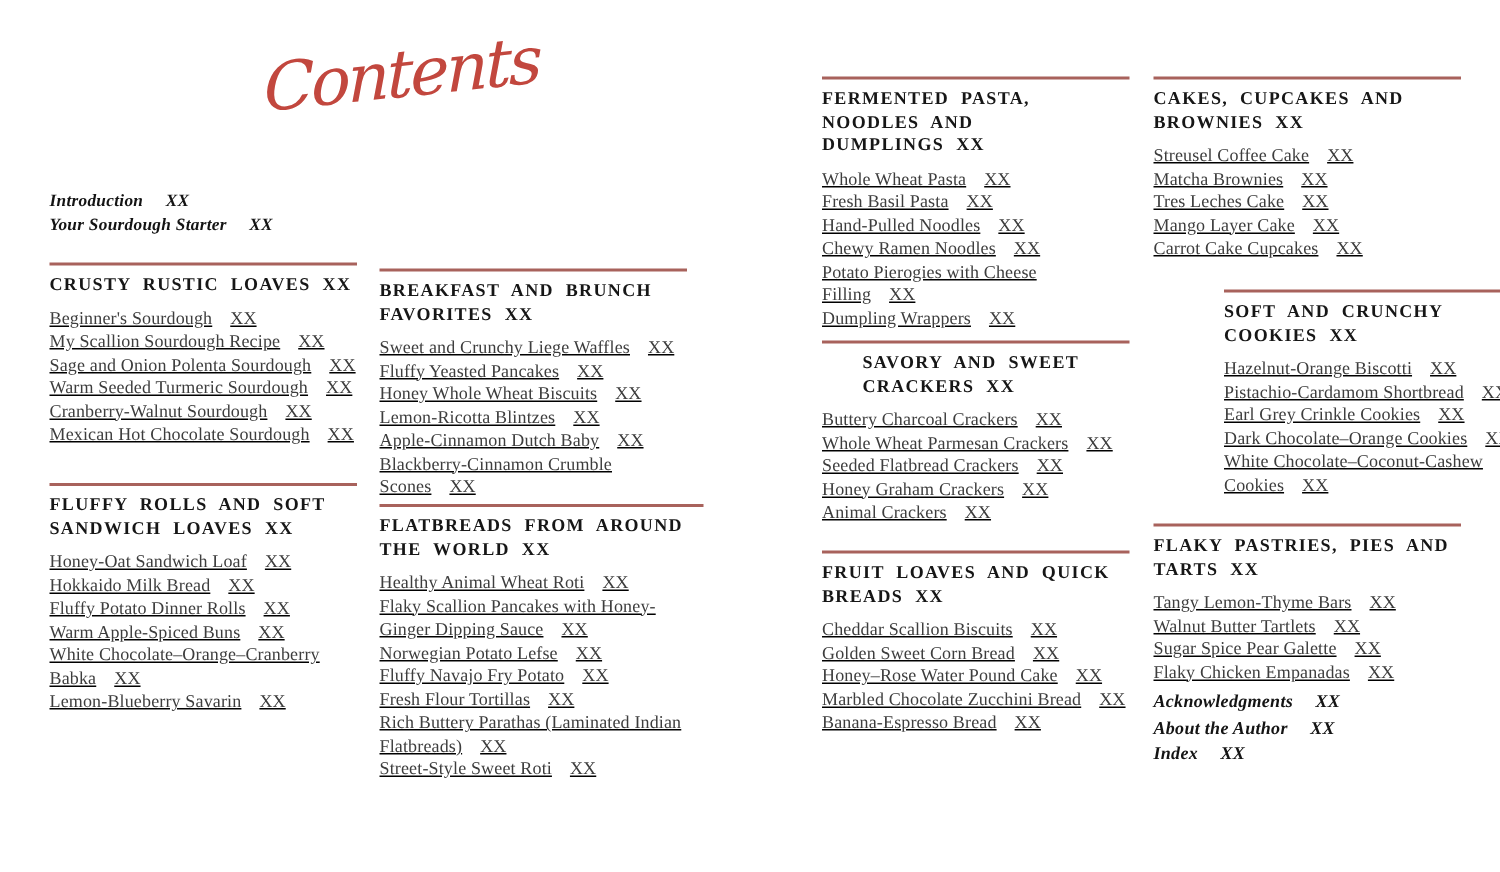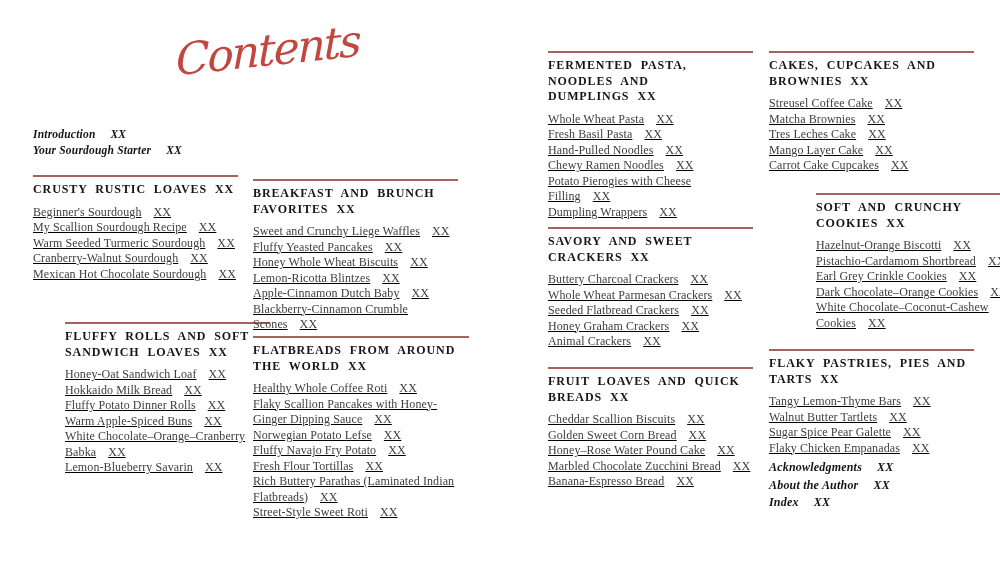--- a/index.html
+++ b/index.html
@@ -17,38 +17,38 @@
   #front-matter{left:33px;top:126px;}
   #back-matter{left:769px;top:459px;}
   .fm-item{
     font-weight:bold;font-style:italic;font-size:11.5px;line-height:16px;
     color:#141414;letter-spacing:0.2px;
   }
   #back-matter .fm-item{font-size:12px;line-height:17.5px;}
   .fm-item .pg{margin-left:15px;}
   .toc-section{position:absolute;width:205px;}
   #sec-0{left:33px;top:175px;}
-  #sec-1{left:33px;top:322px;margin-left:32px;}
+  #sec-1{left:33px;top:322px;}
   #sec-2{left:253px;top:179px;}
   #sec-3{left:253px;top:336px;width:216px;}
   #sec-4{left:548px;top:51px;}
   #sec-5{left:548px;top:227px;}
   #sec-6{left:548px;top:367px;}
   #sec-7{left:769px;top:51px;}
   #sec-8{left:769px;top:193px;margin-left:47px;}
   #sec-9{left:769px;top:349px;}
   .rule{height:2px;background:#a8625c;margin:0 0 5px 0;}
   .heading{
     margin:0 0 7px 0;font-weight:700;font-size:12px;line-height:15.5px;
     letter-spacing:0.9px;word-spacing:4px;color:#161616;
     font-family:"Liberation Serif","DejaVu Serif",serif;text-transform:uppercase;
   }
   #sec-0 .heading{white-space:nowrap;}
   #sec-4 .heading{max-width:152px;}
-  #sec-5 .heading{max-width:180px;}
+  #sec-5 .heading{max-width:180px;margin-left:27px;}
   #sec-8 .heading{max-width:168px;}
   .h-page{margin-left:8px;}
   .items{margin:0;text-decoration:underline;}
   .toc-item{
     font-size:12px;line-height:15.5px;color:#3d3d3d;letter-spacing:0.1px;
   }
   .toc-item .pg{margin-left:12px;color:#3d3d3d;}
 </style>
 </head>
 <body>
@@ -59,20 +59,21 @@
     <div class="fm-item"><span>Introduction</span><span class="pg">XX</span></div>
     <div class="fm-item"><span>Your Sourdough Starter</span><span class="pg">XX</span></div>
   </div>
 
 <section class="toc-section" id="sec-0">
   <div class="rule" style="background: rgb(168, 98, 92);"></div>
   <h2 class="heading"><span>CRUSTY RUSTIC LOAVES</span><span class="h-page">XX</span></h2>
   <div class="items">
       <div class="toc-item"><span>Beginner's Sourdough</span><span class="pg">XX</span></div>
       <div class="toc-item"><span>My Scallion Sourdough Recipe</span><span class="pg">XX</span></div>
+      <div class="toc-item"><span>Sage and Onion Polenta Sourdough</span><span class="pg">XX</span></div>
       <div class="toc-item"><span>Warm Seeded Turmeric Sourdough</span><span class="pg">XX</span></div>
       <div class="toc-item"><span>Cranberry-Walnut Sourdough</span><span class="pg">XX</span></div>
       <div class="toc-item"><span>Mexican Hot Chocolate Sourdough</span><span class="pg">XX</span></div>
     </div>
 </section>
 
 <section class="toc-section" id="sec-1">
   <div class="rule" style="background: rgb(168, 98, 92);"></div>
   <h2 class="heading"><span>FLUFFY ROLLS AND SOFT SANDWICH LOAVES</span><span class="h-page">XX</span></h2>
   <div class="items">
@@ -95,21 +96,21 @@
       <div class="toc-item"><span>Lemon-Ricotta Blintzes</span><span class="pg">XX</span></div>
       <div class="toc-item"><span>Apple-Cinnamon Dutch Baby</span><span class="pg">XX</span></div>
       <div class="toc-item"><span>Blackberry-Cinnamon Crumble Scones</span><span class="pg">XX</span></div>
     </div>
 </section>
 
 <section class="toc-section" id="sec-3">
   <div class="rule" style="background: rgb(168, 98, 92);"></div>
   <h2 class="heading"><span>FLATBREADS FROM AROUND THE WORLD</span><span class="h-page">XX</span></h2>
   <div class="items">
-      <div class="toc-item"><span>Healthy Whole Coffee Roti</span><span class="pg">XX</span></div>
+      <div class="toc-item"><span>Healthy Animal Wheat Roti</span><span class="pg">XX</span></div>
       <div class="toc-item"><span>Flaky Scallion Pancakes with Honey-Ginger Dipping Sauce</span><span class="pg">XX</span></div>
       <div class="toc-item"><span>Norwegian Potato Lefse</span><span class="pg">XX</span></div>
       <div class="toc-item"><span>Fluffy Navajo Fry Potato</span><span class="pg">XX</span></div>
       <div class="toc-item"><span>Fresh Flour Tortillas</span><span class="pg">XX</span></div>
       <div class="toc-item"><span>Rich Buttery Parathas (Laminated Indian Flatbreads)</span><span class="pg">XX</span></div>
       <div class="toc-item"><span>Street-Style Sweet Roti</span><span class="pg">XX</span></div>
     </div>
 </section>
 
 <section class="toc-section" id="sec-4">

